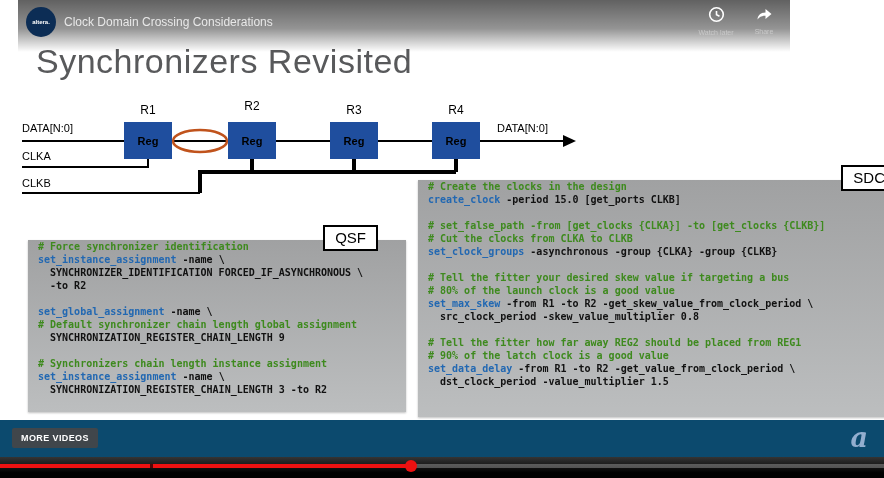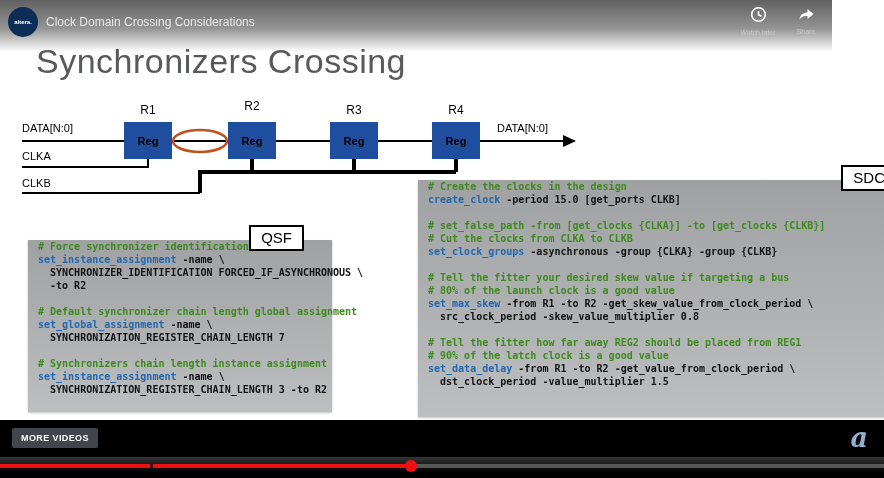--- a/index.html
+++ b/index.html
@@ -10,45 +10,45 @@
   .slide-title{position:absolute;left:36px;top:42px;font-size:34px;font-weight:400;
                color:#58595b;letter-spacing:.5px;margin:0;}
   .diagram-svg{position:absolute;left:0;top:0;z-index:1;}
   .diagram-svg text{font-family:"Liberation Sans",sans-serif;fill:#000;}
   .reg-ref{font-size:12px;}
   .reg-label{font-size:11px;font-weight:bold;fill:#fff;}
   .wire-label{font-size:11px;}
   
   .panel{position:absolute;z-index:2;background:linear-gradient(180deg,#a0a1a2,#bcbebf);
          box-shadow:0 1px 2px rgba(0,0,0,.25);}
-  .panel-qsf{left:28px;top:240px;width:304px;height:172px;}
+  .panel-qsf{left:28px;top:240px;width:378px;height:172px;}
   .panel-sdc{left:418px;top:180px;width:503px;height:237px;}
   .panel-tag{position:absolute;top:-15px;background:#fff;border:2px solid #000;
              padding:0 10px;font-size:15px;color:#000;line-height:22px;}
   .panel-qsf .panel-tag{right:28px;}
   .panel-sdc .panel-tag{right:24px;}
   .code{padding:0 10px;}
   .code-line{white-space:pre;font-family:"DejaVu Sans Mono","Liberation Mono",monospace;
              font-weight:bold;font-size:10px;line-height:13px;color:var(--code_black,#111);}
   .code-line .comment{color:var(--comment_green,#3e8a1e);}
   .code-line .cmd{color:var(--command_blue,#2268b2);}
   .code-line .plain{color:var(--code_black,#111);}
   
-  .topbar{position:absolute;left:0;top:0;width:832px;height:52px;z-index:10;
+  .topbar{position:absolute;left:18px;top:0;width:772px;height:52px;z-index:10;
           background:linear-gradient(180deg,rgba(0,0,0,.62),rgba(0,0,0,.42) 55%,rgba(0,0,0,0));}
   .channel-badge{position:absolute;left:8px;top:7px;width:30px;height:30px;border-radius:50%;
                  background:#0c2d55;color:#fff;font-size:6px;font-weight:bold;
                  display:flex;align-items:center;justify-content:center;}
   .video-title{position:absolute;left:46px;top:15px;font-size:12px;color:#e8e8e8;}
   .tb-action{position:absolute;top:6px;width:56px;text-align:center;color:#fff;cursor:pointer;}
   .tb-action .tb-label{font-size:7px;color:#c9c9c9;margin-top:2px;}
   .tb-watch-later{right:46px;}
   .tb-share{right:-2px;}
   
-  .bottom-band{position:absolute;left:0;top:420px;width:884px;height:37px;background:#000000;z-index:3;}
+  .bottom-band{position:absolute;left:0;top:420px;width:884px;height:37px;background:#0c4a6e;z-index:3;}
   .more-videos-btn{position:absolute;left:12px;top:8px;background:#40464b;color:#fff;
                    font-size:9px;font-weight:bold;letter-spacing:.4px;padding:5px 9px;
                    border:none;border-radius:2px;cursor:pointer;}
   .watermark{position:absolute;right:16px;top:2px;font-size:27px;font-weight:bold;
              font-style:italic;color:#93aecf;font-family:"DejaVu Serif",serif;}
   
   .controls{position:absolute;left:0;top:457px;width:884px;height:21px;z-index:11;
             background:linear-gradient(180deg,rgba(35,35,35,.92),#000 75%);}
   .progress-track{position:absolute;left:0;top:7px;width:100%;height:4px;
                   background:rgba(255,255,255,.28);cursor:pointer;}
@@ -56,21 +56,21 @@
   .chapter-marker{position:absolute;top:0;width:3px;height:4px;background:rgba(0,0,0,.65);}
   .progress-scrubber{position:absolute;top:-4px;width:12px;height:12px;border-radius:50%;
                      transform:translateX(-50%);cursor:pointer;}
 </style>
 </head>
 <body>
 
 <div class="frame">
 
   <div class="slide">
-    <h1 class="slide-title">Synchronizers Crossing</h1>
+    <h1 class="slide-title">Synchronizers Revisited</h1>
 
     <svg class="diagram-svg" width="884" height="420" viewBox="0 0 884 420">
 
       <line x1="22" y1="141" x2="563" y2="141" stroke="#000" stroke-width="2"></line>
       <polygon points="563,135 576,141 563,147" fill="#000"></polygon>
       <polyline points="22,167 148,167 148,159" fill="none" stroke="#000" stroke-width="2"></polyline>
       <line x1="22" y1="193" x2="200" y2="193" stroke="#000" stroke-width="2"></line>
       <path d="M200,193 V172 H456" fill="none" stroke="#000" stroke-width="4"></path>
       <line x1="252" y1="172" x2="252" y2="158" stroke="#000" stroke-width="4"></line>
       <line x1="354" y1="172" x2="354" y2="158" stroke="#000" stroke-width="4"></line>
@@ -100,23 +100,23 @@
     </svg>
 
     <div class="panel panel-qsf">
       <div class="panel-tag">QSF</div>
       <div class="code" id="qsf-code">
           <div class="code-line"><span class="comment"># Force synchronizer identification</span></div>
           <div class="code-line"><span class="cmd">set_instance_assignment</span><span class="plain"> -name \</span></div>
           <div class="code-line"><span class="plain">  SYNCHRONIZER_IDENTIFICATION FORCED_IF_ASYNCHRONOUS \</span></div>
           <div class="code-line"><span class="plain">  -to R2</span></div>
           <div class="code-line">&nbsp;</div>
+          <div class="code-line"><span class="cmd">set_global_assignment</span><span class="plain"> -name \</span></div>
           <div class="code-line"><span class="comment"># Default synchronizer chain length global assignment</span></div>
-          <div class="code-line"><span class="cmd">set_global_assignment</span><span class="plain"> -name \</span></div>
-          <div class="code-line"><span class="plain">  SYNCHRONIZATION_REGISTER_CHAIN_LENGTH 7</span></div>
+          <div class="code-line"><span class="plain">  SYNCHRONIZATION_REGISTER_CHAIN_LENGTH 9</span></div>
           <div class="code-line">&nbsp;</div>
           <div class="code-line"><span class="comment"># Synchronizers chain length instance assignment</span></div>
           <div class="code-line"><span class="cmd">set_instance_assignment</span><span class="plain"> -name \</span></div>
           <div class="code-line"><span class="plain">  SYNCHRONIZATION_REGISTER_CHAIN_LENGTH 3 -to R2</span></div>
         </div>
     </div>
 
     <div class="panel panel-sdc">
       <div class="panel-tag">SDC</div>
       <div class="code" id="sdc-code">

